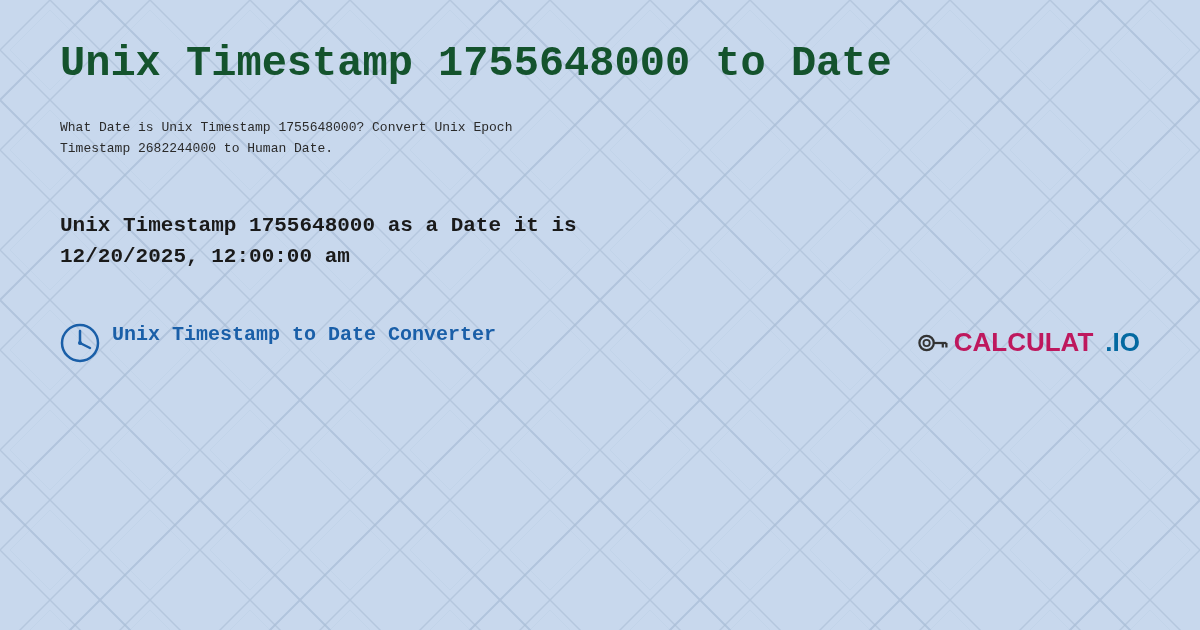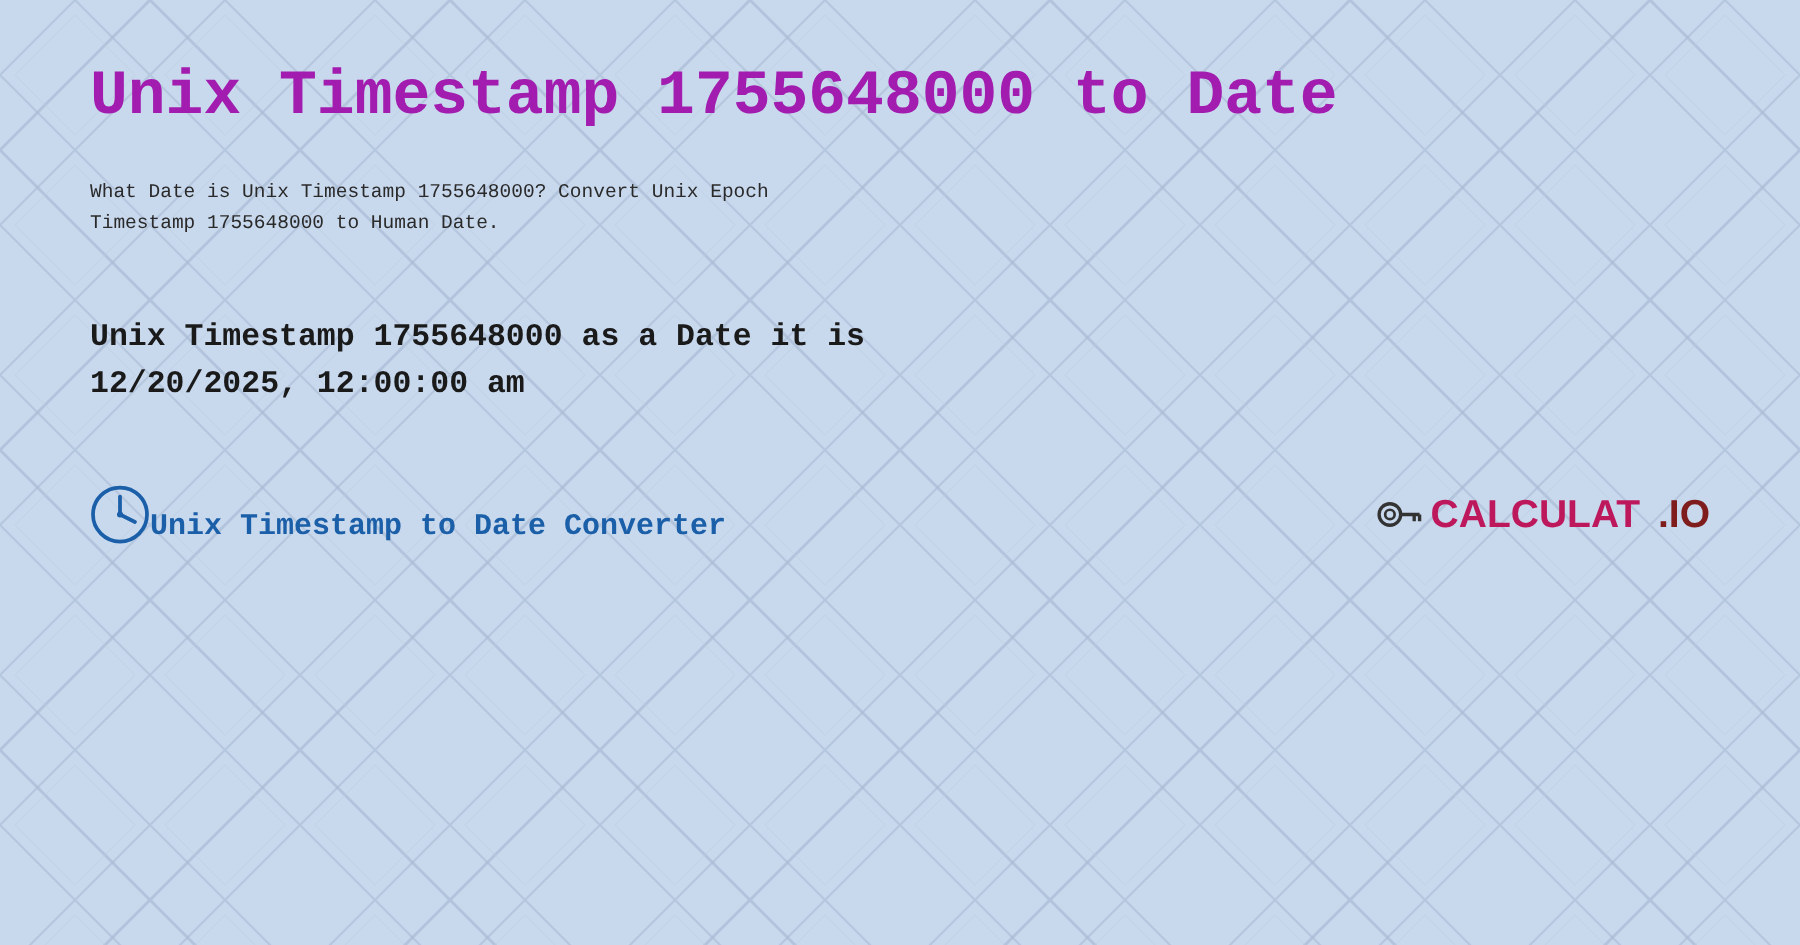--- a/index.html
+++ b/index.html
@@ -29,21 +29,21 @@
 
     .content {
       position: relative;
       z-index: 1;
       padding: 40px 60px;
     }
 
     .main-title {
       font-size: 42px;
       font-weight: bold;
-      color: #a21caf;
+      color: #14532d;
       margin-bottom: 30px;
       font-family: 'Courier New', Courier, monospace;
     }
 
     .description {
       font-size: 13px;
       color: #2a2a2a;
       line-height: 1.6;
       margin-bottom: 50px;
       font-family: 'Courier New', Courier, monospace;
@@ -61,22 +61,22 @@
 
     .footer {
       display: flex;
       align-items: center;
       justify-content: space-between;
       margin-top: 20px;
     }
 
     .footer-left {
       display: flex;
-      align-items: flex-end;
-      gap: 0;
+      align-items: flex-start;
+      gap: 12px;
     }
 
     .clock-icon {
       width: 40px;
       height: 40px;
     }
 
     .footer-text {
       font-size: 20px;
       color: #1a5fa8;
@@ -127,21 +127,21 @@
   <rect width="1200" height="630" fill="#c8d8ed"></rect>
   <rect width="1200" height="630" fill="url(#diamond-pattern2)"></rect>
   <rect width="1200" height="630" fill="url(#diamond-pattern)"></rect>
 </svg>
 
 <div class="content">
   <h1 class="main-title">Unix Timestamp 1755648000 to Date</h1>
 
   <p class="description">
     <span>What Date is Unix Timestamp 1755648000? Convert Unix Epoch</span><br>
-    <span>Timestamp 1755648000 to Human Date.</span>
+    <span>Timestamp 2682244000 to Human Date.</span>
   </p>
 
   <div class="result-section">
     <div>Unix Timestamp 1755648000 as a Date it is</div>
     <div>12/20/2025, 12:00:00 am</div>
   </div>
 
   <div class="footer">
     <div class="footer-left">
 
@@ -158,17 +158,17 @@
 
       <svg class="logo-icon" viewBox="0 0 40 40" xmlns="http://www.w3.org/2000/svg">
 
         <circle cx="14" cy="20" r="8" fill="none" stroke="#333" stroke-width="2.5"></circle>
         <circle cx="14" cy="20" r="3.5" fill="none" stroke="#333" stroke-width="2"></circle>
         <line x1="21" y1="20" x2="36" y2="20" stroke="#333" stroke-width="2.5"></line>
         <line x1="32" y1="20" x2="32" y2="25" stroke="#333" stroke-width="2.5"></line>
         <line x1="36" y1="20" x2="36" y2="25" stroke="#333" stroke-width="2.5"></line>
       </svg>
       <span class="logo-text">
-        <span class="calc">CALCULAT</span><span class="io" style="color:#7f1d1d;margin-left:12px;">.IO</span>
+        <span class="calc">CALCULAT</span><span class="io" style="color:#0369a1;margin-left:12px;">.IO</span>
       </span>
     </div>
   </div>
 </div>
 
 </body></html>

